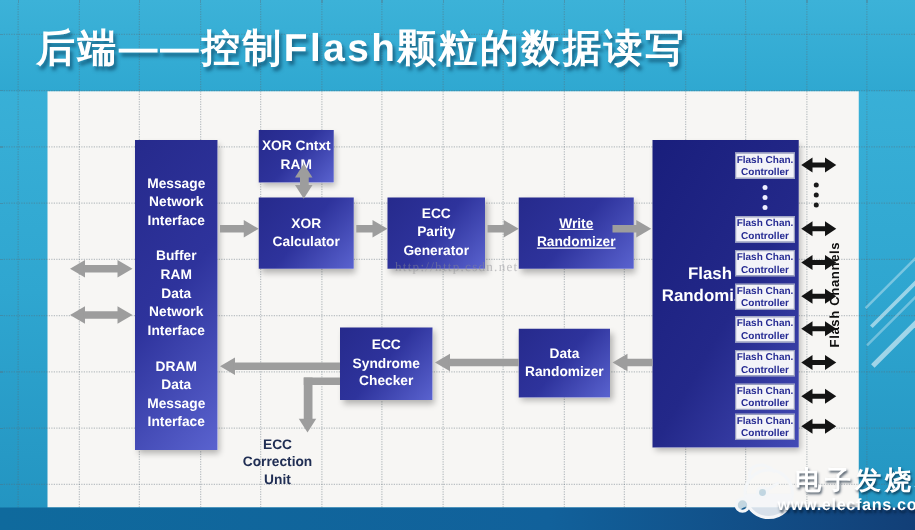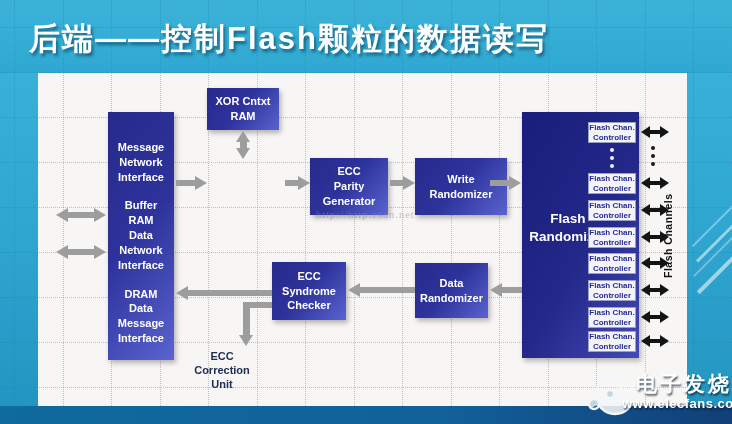--- a/index.html
+++ b/index.html
@@ -113,26 +113,28 @@
 RAM
 Data
 Network
 Interface</span>
     <span>DRAM
 Data
 Message
 Interface</span>
   </div>
 
-  <div class="blk" style="left:207px;top:88px;width:72px;height:42px;">XOR Cntxt
+  <div class="blk" style="left:207px;top:104px;width:60px;height:42px;">XOR Cntxt
 RAM</div>
+  <div class="blk" style="left:207px;top:158px;width:76px;height:57px;">XOR
+Calculator</div>
   <div class="blk" style="left:310px;top:158px;width:78px;height:57px;">ECC
 Parity
 Generator</div>
-  <div class="blk" style="left:415px;top:158px;width:92px;height:57px;">Write
+  <div class="blk" style="left:415px;top:158px;width:92px;height:57px;text-decoration:underline;">Write
 Randomizer</div>
 
   <div class="blk" style="left:272px;top:262px;width:74px;height:58px;">ECC
 Syndrome
 Checker</div>
   <div class="blk" style="left:415px;top:263px;width:73px;height:55px;">Data
 Randomizer</div>
 
   <div class="blk fc" style="left:522px;top:112px;width:117px;height:246px;">
     <div class="fclabel">Flash

